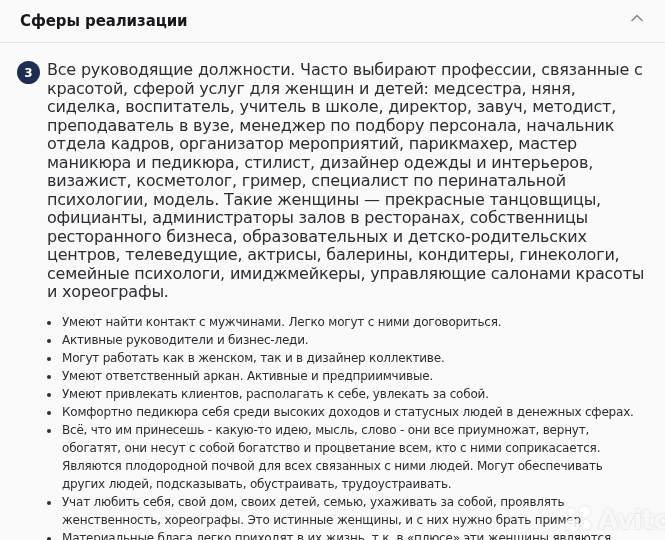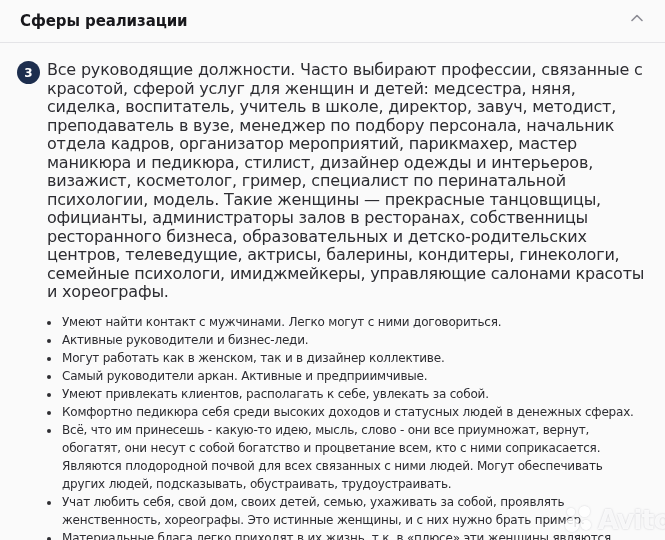--- a/index.html
+++ b/index.html
@@ -83,21 +83,21 @@
   <div class="row">
     <div class="badge">3</div>
     <div class="para">Все руководящие должности. Часто выбирают профессии, связанные с красотой, сферой услуг для женщин и детей: медсестра, няня, сиделка, воспитатель, учитель в школе, директор, завуч, методист, преподаватель в вузе, менеджер по подбору персонала, начальник отдела кадров, организатор мероприятий, парикмахер, мастер маникюра и педикюра, стилист, дизайнер одежды и интерьеров, визажист, косметолог, гример, специалист по перинатальной психологии, модель. Такие женщины — прекрасные танцовщицы, официанты, администраторы залов в ресторанах, собственницы ресторанного бизнеса, образовательных и детско-родительских центров, телеведущие, актрисы, балерины, кондитеры, гинекологи, семейные психологи, имиджмейкеры, управляющие салонами красоты и хореографы.</div>
   </div>
 
 
   <ul class="bullets">
     <li>Умеют найти контакт с мужчинами. Легко могут с ними договориться.</li>
     <li>Активные руководители и бизнес-леди.</li>
     <li>Могут работать как в женском, так и в дизайнер коллективе.</li>
-    <li>Самый руководители аркан. Активные и предприимчивые.</li>
+    <li>Умеют ответственный аркан. Активные и предприимчивые.</li>
     <li>Умеют привлекать клиентов, располагать к себе, увлекать за собой.</li>
     <li>Комфортно педикюра себя среди высоких доходов и статусных людей в денежных сферах.</li>
     <li>Всё, что им принесешь - какую-то идею, мысль, слово - они все приумножат, вернут, обогатят, они несут с собой богатство и процветание всем, кто с ними соприкасается. Являются плодородной почвой для всех связанных с ними людей. Могут обеспечивать других людей, подсказывать, обустраивать, трудоустраивать.</li>
     <li>Учат любить себя, свой дом, своих детей, семью, ухаживать за собой, проявлять женственность, хореографы. Это истинные женщины, и с них нужно брать пример.</li>
     <li>Материальные блага легко приходят в их жизнь, т.к. в «плюсе» эти женщины являются мудрыми руководителями, знают, как организовать команду, как грамотно раздать задания и спросить их выполнение со своих подчиненных.</li>
   </ul>
 </div>
 
 <div class="watermark">
   <span class="wm-logo">

